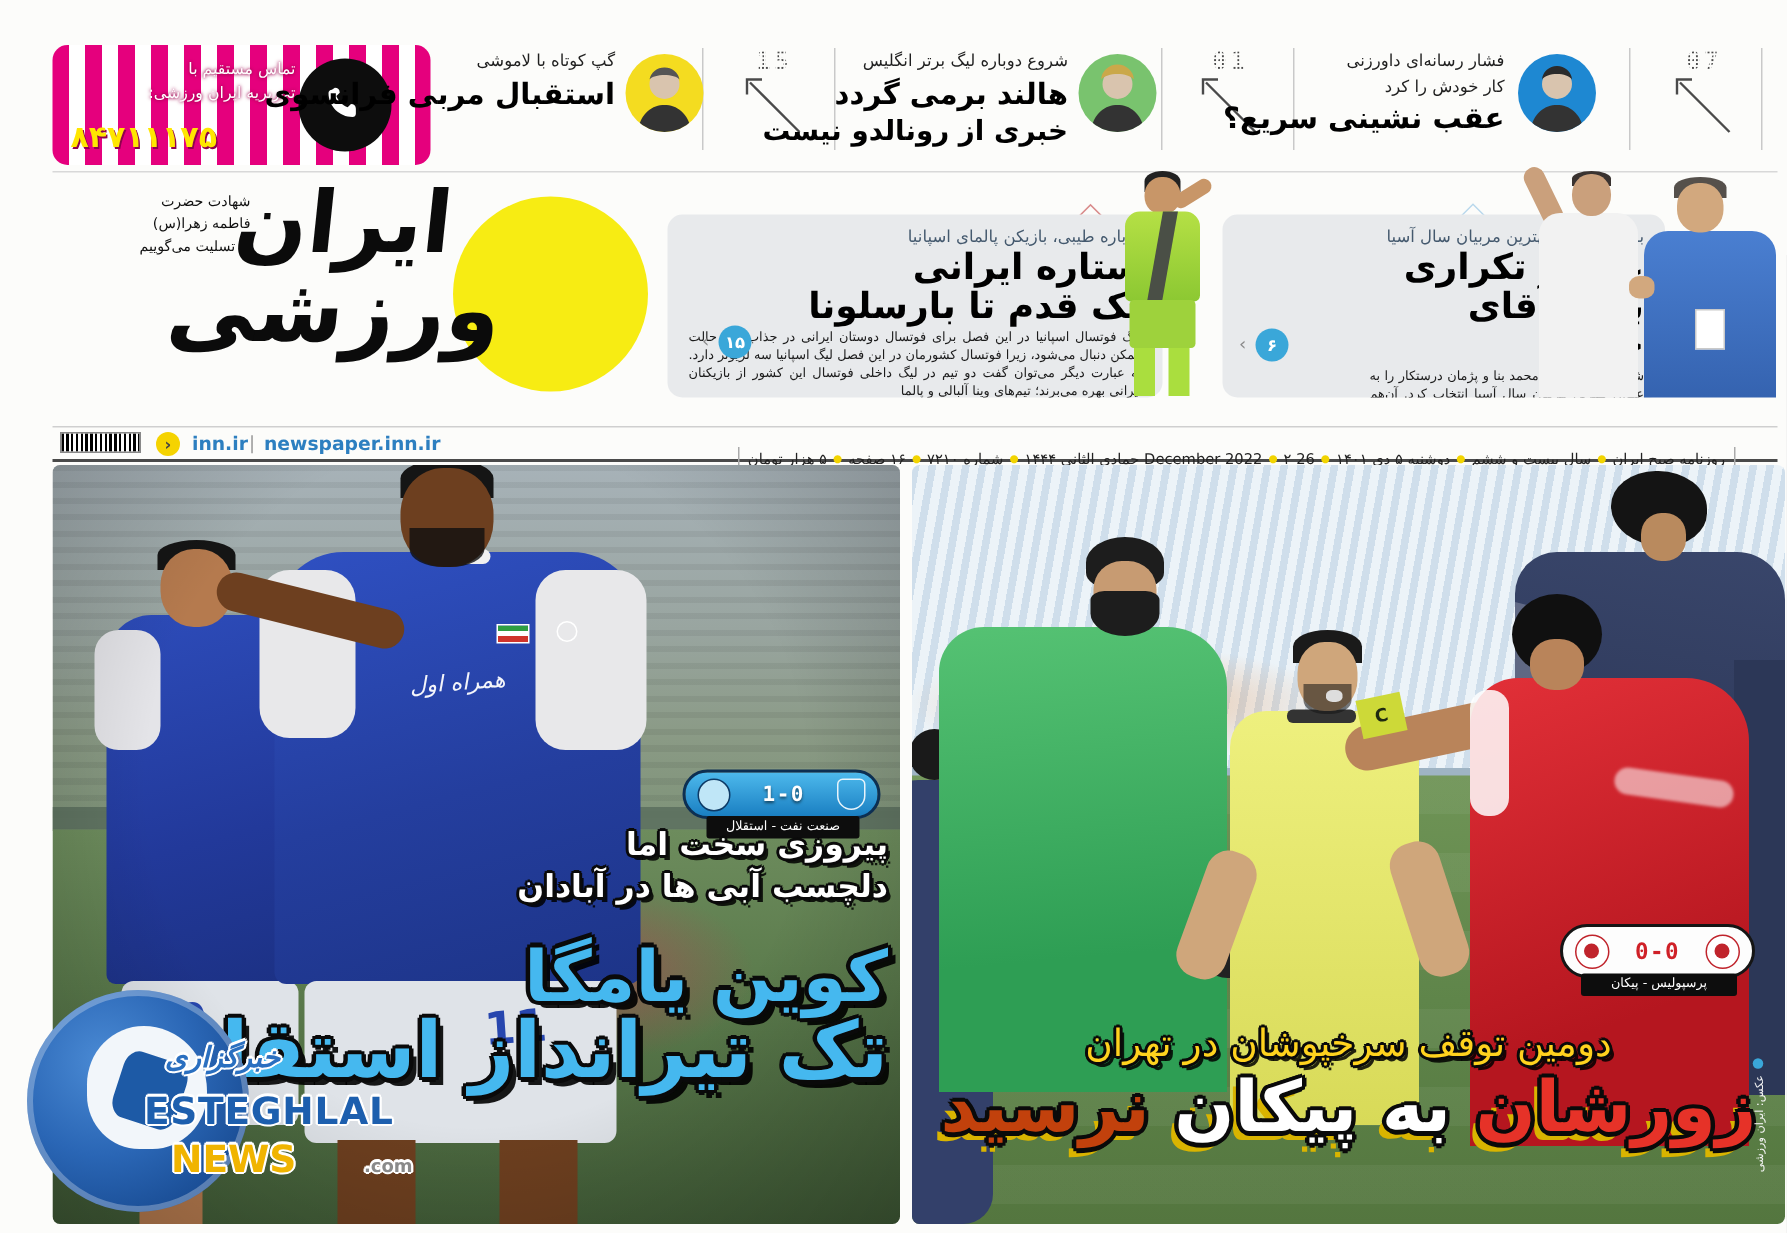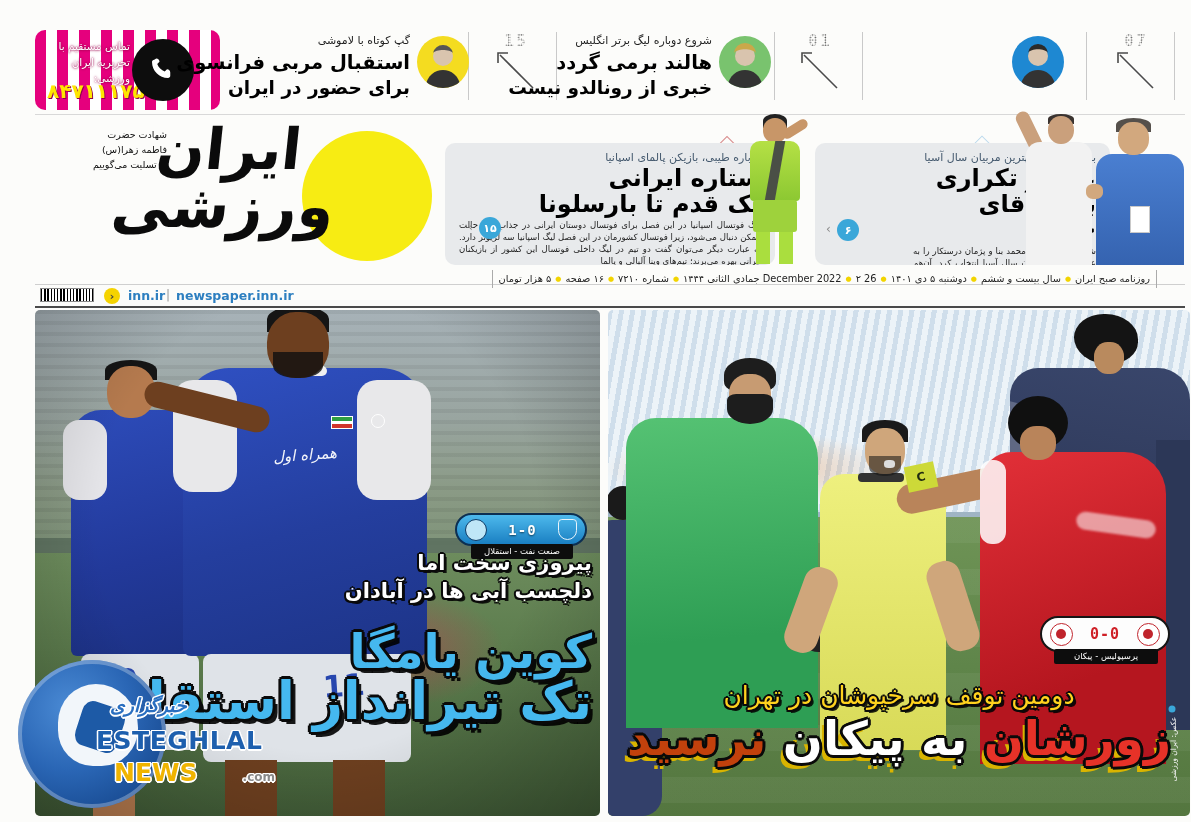--- a/index.html
+++ b/index.html
@@ -1,20 +1,20 @@
 <!DOCTYPE html>
 <html lang="fa"><head>
 <meta charset="utf-8">
 <style>
   * { margin:0; padding:0; box-sizing:border-box; }
   body { background:#e8e8e8; font-family:"DejaVu Sans", sans-serif; }
   .page { position:relative; width:1191px; height:822px; background:#fcfcfa; overflow:hidden; margin:0 auto; }
 
   
-  .contact-box { position:absolute; left:35px; top:30px; width:185px; height:80px; border-radius:10px; overflow:hidden;
+  .contact-box { position:absolute; left:35px; top:30px; width:252px; height:80px; border-radius:10px; overflow:hidden;
     background:repeating-linear-gradient(90deg,#e5007d 0 11px,#ffffff 11px 22px); }
   .contact-lines { position:absolute; right:90px; left:8px; top:9px; direction:rtl; text-align:right;
     color:#fff; font-size:10.5px; line-height:1.5; text-shadow:0 0 3px rgba(160,0,80,.9),0 0 2px rgba(160,0,80,.9); }
   .contact-phone { position:absolute; left:12px; bottom:7px; direction:rtl; color:#ffe600; font-weight:bold; font-size:20px;
     letter-spacing:1px; text-shadow:1px 1px 0 #8f004e; }
   .phone-circle { position:absolute; right:26px; top:9px; width:62px; height:62px; border-radius:50%; background:#0d0d0d;
     display:flex; align-items:center; justify-content:center; }
 
   .vdiv { position:absolute; top:32px; width:1px; height:68px; background:#c9c9c9; }
   .pagecode { position:absolute; top:31px; width:64px; text-align:center; }
@@ -78,21 +78,21 @@
   
   .info-top { position:absolute; left:35px; right:6px; top:284px; height:1px; background:#cfcfcf; }
   .info-bottom { position:absolute; left:35px; right:6px; top:306px; height:2px; background:#4a4a4a; }
   .barcode { position:absolute; left:40px; top:288px; width:54px; height:14px;
     background:repeating-linear-gradient(90deg,#000 0 1.5px,#fff 1.5px 3.2px); border:1px solid #888; }
   .go-circle { position:absolute; left:104px; top:288px; width:16px; height:16px; border-radius:50%; background:#f5d300;
     color:#444; font-size:11px; font-weight:bold; display:flex; align-items:center; justify-content:center; }
   .url { position:absolute; top:288px; color:#2d7fc0; font-weight:bold; font-size:12.5px; text-decoration:none; }
   #url1 { left:128px; } .url-sep { position:absolute; left:166px; top:288px; color:#999; font-size:12px; }
   #url2 { left:176px; }
-  .date-line { position:absolute; right:34px; top:270px; direction:rtl; font-size:9.8px; color:#222; line-height:17px;
+  .date-line { position:absolute; right:34px; top:298px; direction:rtl; font-size:9.8px; color:#222; line-height:17px;
     border-left:1px solid #aaa; border-right:1px solid #aaa; padding:0 6px; white-space:nowrap; }
   .ds::after { content:"●"; color:#f2d400; font-size:7px; margin:0 4px; vertical-align:1px; }
   .ds:last-child::after { content:""; margin:0; }
 
   
   .photo { position:absolute; top:310px; height:506px; border-radius:5px; overflow:hidden; }
   #photoL { left:35px; width:565px; }
   #photoR { left:608px; width:582px; }
   .layer { position:absolute; }
   
@@ -291,29 +291,33 @@
       </svg>
   </div>
   <div class="avatar" style="left: 417px; background: rgb(244, 220, 32);">
     <svg width="52" height="52" viewBox="0 0 52 52">
         <circle cx="26" cy="20" r="10" fill="#d9c4ae"></circle>
         <path d="M26 9a10 10 0 0 1 10 8c-3-4-17-4-20 0a10 10 0 0 1 10-8z" fill="#555"></path>
         <path d="M8 52c2-13 10-18 18-18s16 5 18 18z" fill="#333"></path>
       </svg>
   </div>
 
+  <div class="t-text" style="right:188px">
+    <div class="t-kicker">فشار رسانه‌ای داورزنی</div>
+    <div class="t-kicker">کار خودش را کرد</div>
+    <div class="t-head">عقب نشینی سریع؟</div>
+  </div>
   <div class="t-text" style="right:479px">
     <div class="t-kicker">شروع دوباره لیگ برتر انگلیس</div>
     <div class="t-head">هالند برمی گردد</div>
     <div class="t-head" style="font-size:18.5px">خبری از رونالدو نیست</div>
   </div>
   <div class="t-text" style="right:781px">
     <div class="t-kicker">گپ کوتاه با لاموشی</div>
     <div class="t-head">استقبال مربی فرانسوی</div>
-    <div class="t-head" style="font-size:18.5px">برای حضور در ایران</div>
   </div>
 
   <div class="strip-rule"></div>
 
   <div class="condolence">
     <div>شهادت حضرت</div>
     <div>فاطمه زهرا(س)</div>
     <div>را تسلیت می‌گوییم</div>
   </div>
   <div class="logo-circle" style="background: rgb(247, 236, 19);"></div>

